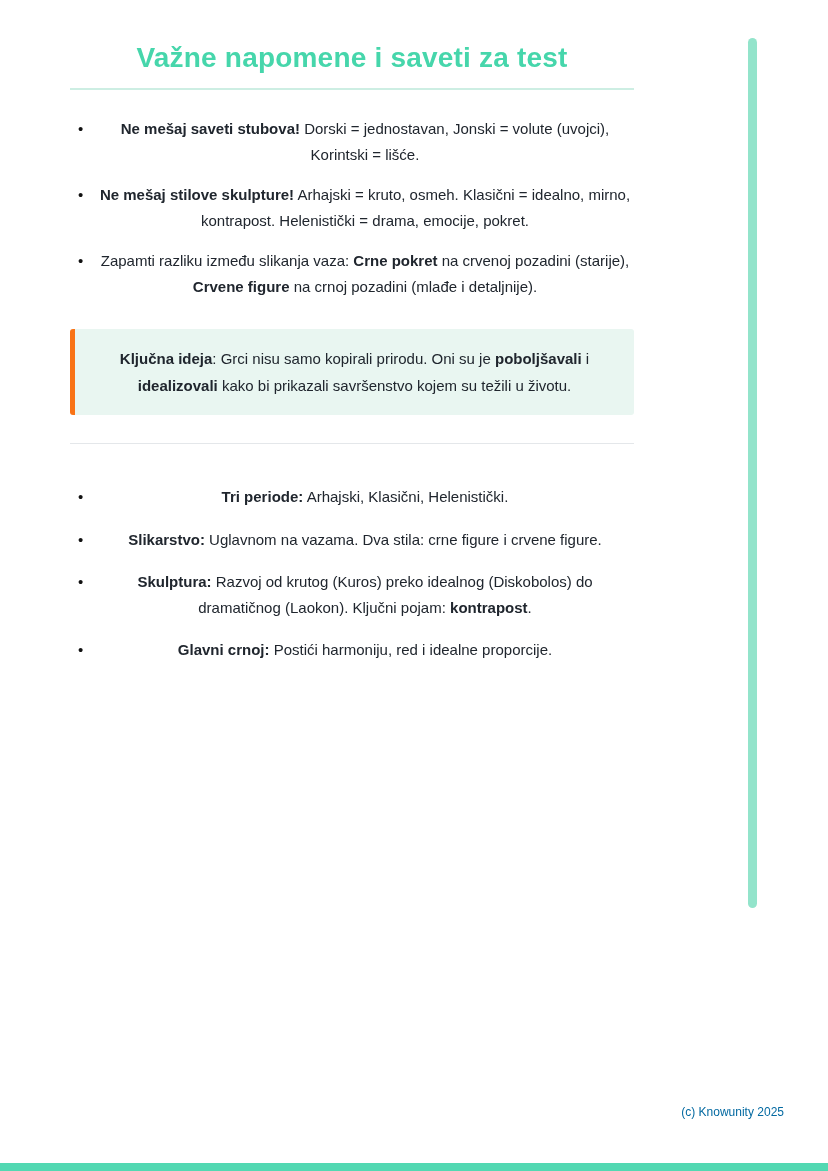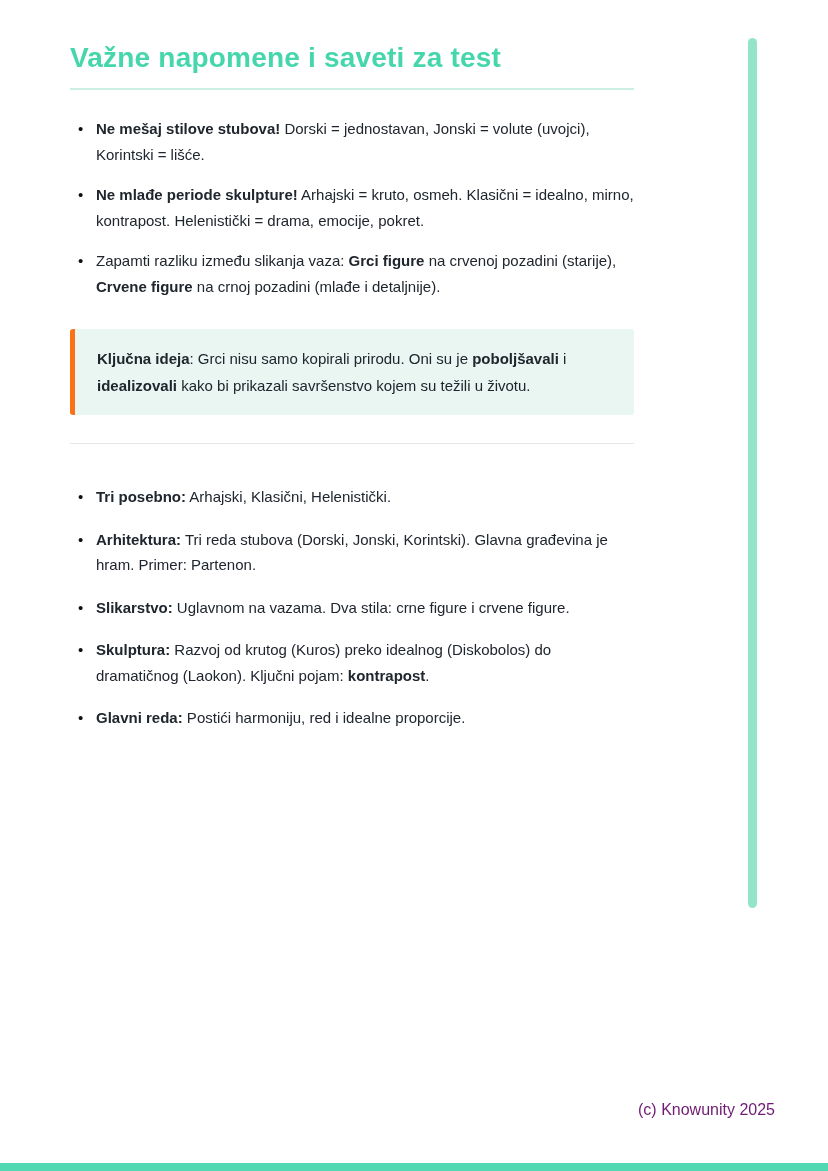--- a/index.html
+++ b/index.html
@@ -5,21 +5,21 @@
   html, body { margin: 0; padding: 0; }
   body {
     width: 828px;
     height: 1171px;
     position: relative;
     overflow: hidden;
     background: #ffffff;
     font-family: "Liberation Sans", sans-serif;
     color: #20262e;
   }
-  .page { width: 100%; height: 100%; position: relative; }
+  .page { width: 100%; height: 100%; position: relative; text-align: center; }
   .content {
     box-sizing: border-box;
     padding: 42px 194px 0 70px; 
   }
   h1.section-title {
     margin: 0;
     padding: 0 0 14px 0;
     font-size: 28px;
     font-weight: bold;
     color: #46d6ab;
@@ -69,62 +69,61 @@
     position: absolute;
     top: 38px;
     right: 71px;
     width: 9px;
     height: 870px;
     background: #93e4cb;
     border-radius: 6px;
   }
   .footer-credit {
     position: absolute;
-    right: 53px;
+    right: 44px;
     bottom: 52px;
-    font-size: 16px;
-    color: #701a75;
+    font-size: 12px;
+    color: #0369a1;
   }
   .bottom-accent {
     position: absolute;
     left: 0;
     bottom: 0;
     width: 100%;
     height: 8px;
     background: #52d8b2;
   }
   strong { font-weight: bold; }
 </style>
 </head>
 <body>
 
 <div class="page">
   <div class="content">
 
     <section class="section-notes">
       <h1 class="section-title">Važne napomene i saveti za test</h1>
       <ul class="bullets">
-        <li><strong>Ne mešaj stilove stubova!</strong> Dorski = jednostavan, Jonski = volute (uvojci), Korintski = lišće.</li>
-        <li><strong>Ne mlađe periode skulpture!</strong> Arhajski = kruto, osmeh. Klasični = idealno, mirno, kontrapost. Helenistički = drama, emocije, pokret.</li>
-        <li>Zapamti razliku između slikanja vaza: <strong>Grci figure</strong> na crvenoj pozadini (starije), <strong>Crvene figure</strong> na crnoj pozadini (mlađe i detaljnije).</li>
+        <li><strong>Ne mešaj saveti stubova!</strong> Dorski = jednostavan, Jonski = volute (uvojci), Korintski = lišće.</li>
+        <li><strong>Ne mešaj stilove skulpture!</strong> Arhajski = kruto, osmeh. Klasični = idealno, mirno, kontrapost. Helenistički = drama, emocije, pokret.</li>
+        <li>Zapamti razliku između slikanja vaza: <strong>Crne pokret</strong> na crvenoj pozadini (starije), <strong>Crvene figure</strong> na crnoj pozadini (mlađe i detaljnije).</li>
       </ul>
       <div class="callout">
         <p><strong>Ključna ideja</strong>: Grci nisu samo kopirali prirodu. Oni su je <strong>poboljšavali</strong> i <strong>idealizovali</strong> kako bi prikazali savršenstvo kojem su težili u životu.</p>
       </div>
     </section>
 
     <hr class="divider">
 
     <section class="section-summary">
       <ul class="bullets">
-        <li><strong>Tri posebno:</strong> Arhajski, Klasični, Helenistički.</li>
-        <li><strong>Arhitektura:</strong> Tri reda stubova (Dorski, Jonski, Korintski). Glavna građevina je hram. Primer: Partenon.</li>
+        <li><strong>Tri periode:</strong> Arhajski, Klasični, Helenistički.</li>
         <li><strong>Slikarstvo:</strong> Uglavnom na vazama. Dva stila: crne figure i crvene figure.</li>
         <li><strong>Skulptura:</strong> Razvoj od krutog (Kuros) preko idealnog (Diskobolos) do dramatičnog (Laokon). Ključni pojam: <strong>kontrapost</strong>.</li>
-        <li><strong>Glavni reda:</strong> Postići harmoniju, red i idealne proporcije.</li>
+        <li><strong>Glavni crnoj:</strong> Postići harmoniju, red i idealne proporcije.</li>
       </ul>
     </section>
 
   </div>
 
   <div class="side-accent"></div>
   <div class="footer-credit">(c) Knowunity 2025</div>
   <div class="bottom-accent"></div>
 </div>
 

